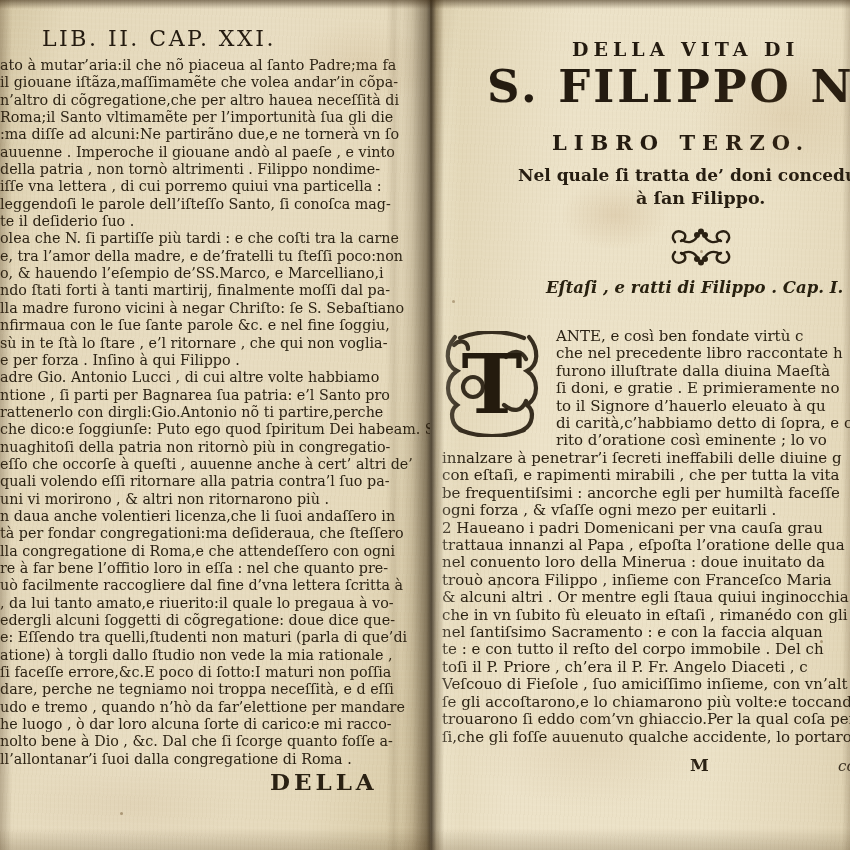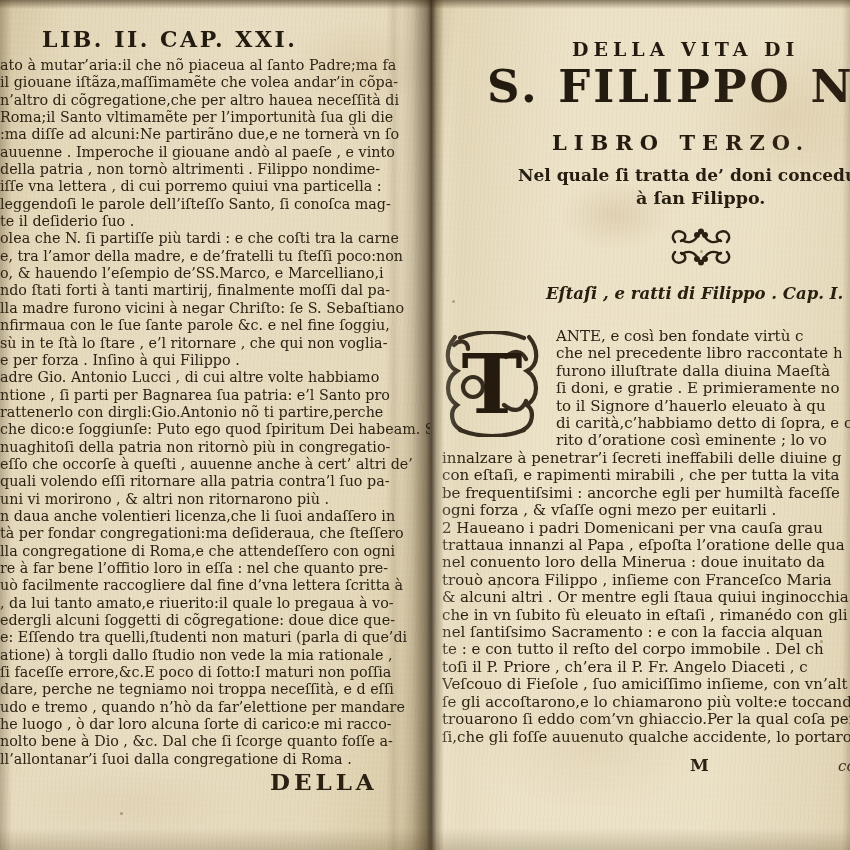--- a/index.html
+++ b/index.html
@@ -53,21 +53,21 @@
   .stain.s1{left:690px;top:40px;width:190px;height:150px;background:radial-gradient(ellipse,rgba(160,112,52,.12),transparent 70%);}
   .stain.s2{left:560px;top:180px;width:110px;height:70px;background:radial-gradient(ellipse,rgba(150,100,45,.14),transparent 70%);}
   .stain.s3{left:290px;top:20px;width:140px;height:90px;background:radial-gradient(ellipse,rgba(150,105,50,.10),transparent 70%);}
   .stain.s4{left:470px;top:680px;width:240px;height:130px;background:radial-gradient(ellipse,rgba(150,105,50,.09),transparent 70%);}
   .stain.s5{left:20px;top:760px;width:220px;height:90px;background:radial-gradient(ellipse,rgba(140,100,48,.08),transparent 70%);}
   .speck{position:absolute;width:3px;height:3px;border-radius:50%;background:rgba(105,75,35,.45);z-index:3;pointer-events:none;}
 
   
   .lp-header{
     position:absolute;top:26px;left:42px;z-index:2;
-    font-size:22px;font-weight:700;letter-spacing:2.5px;color:#241b10;white-space:nowrap;
+    font-size:22px;font-weight:400;letter-spacing:2.5px;color:#241b10;white-space:nowrap;
   }
   .lp-body{
     position:absolute;top:57px;left:0;width:430px;z-index:2;
     font-size:14.3px;line-height:17.35px;color:#2c2315;
   }
   .lp-body .tline{white-space:nowrap;}
   .lp-catchword{
     position:absolute;top:768px;left:270px;z-index:2;
     font-size:23px;font-weight:700;letter-spacing:4px;color:#2a2113;
   }
@@ -77,21 +77,21 @@
     font-size:19px;font-weight:700;letter-spacing:5px;color:#241b10;white-space:nowrap;}
   .rp-main{position:absolute;top:60px;left:57px;z-index:2;
     font-size:45px;font-weight:600;letter-spacing:3px;color:#241b10;white-space:nowrap;}
   .rp-libro{position:absolute;top:130px;left:122px;z-index:2;
     font-size:21px;font-weight:700;letter-spacing:7px;color:#241b10;white-space:nowrap;}
   .rp-sub1{position:absolute;top:165px;left:88px;z-index:2;
     font-size:17px;font-weight:700;color:#261d11;white-space:nowrap;}
   .rp-sub2{position:absolute;top:188px;left:206px;z-index:2;
     font-size:17.5px;font-weight:700;color:#261d11;white-space:nowrap;}
   .rp-ornament{position:absolute;top:226px;left:238px;z-index:2;}
-  .rp-chapter{position:absolute;top:284px;left:116px;z-index:2;
+  .rp-chapter{position:absolute;top:278px;left:116px;z-index:2;
     font-size:16.5px;font-style:italic;font-weight:600;color:#28200f;white-space:nowrap;}
   .rp-body{position:absolute;top:328px;left:12px;width:420px;z-index:2;
     font-size:15px;line-height:17.4px;color:#2b2214;}
   .rp-body .tline{white-space:nowrap;}
   .dropcap-wrap{position:relative;min-height:122px;}
   .dropcap{position:absolute;left:0;top:3px;width:100px;height:106px;}
   .indent-block{margin-left:114px;}
   .rp-m{position:absolute;top:755px;left:260px;z-index:2;font-size:17px;font-weight:600;color:#2b2214;}
   .rp-cc{position:absolute;top:757px;left:408px;z-index:2;font-size:15px;font-style:italic;color:#3a3022;}
 </style>

